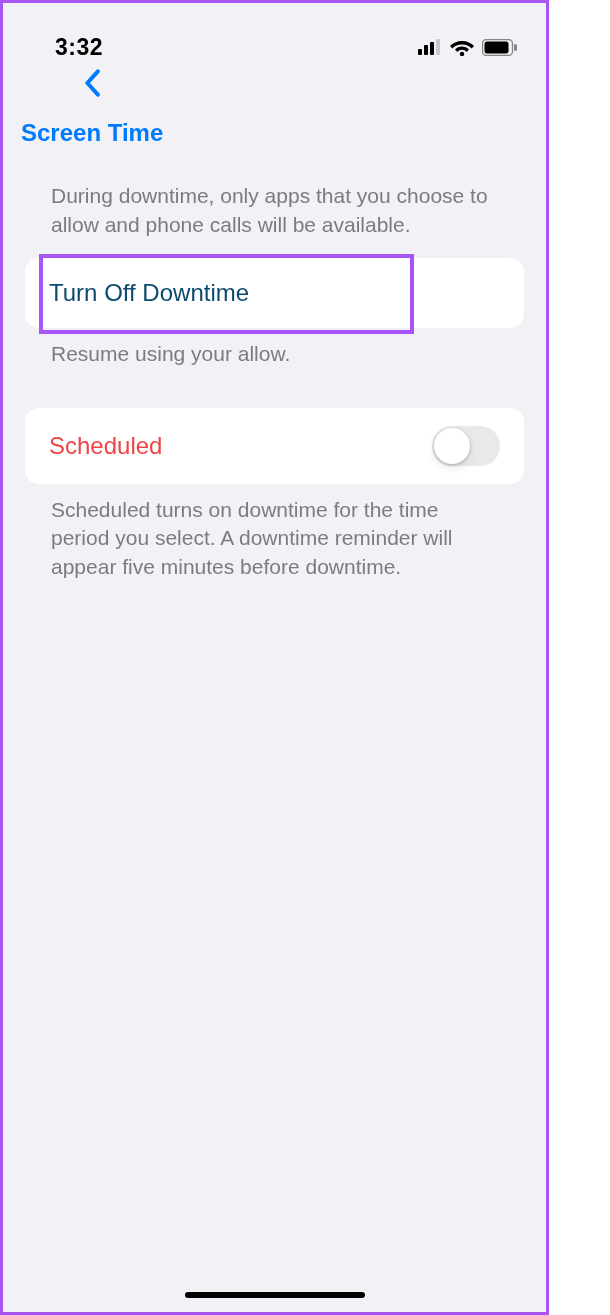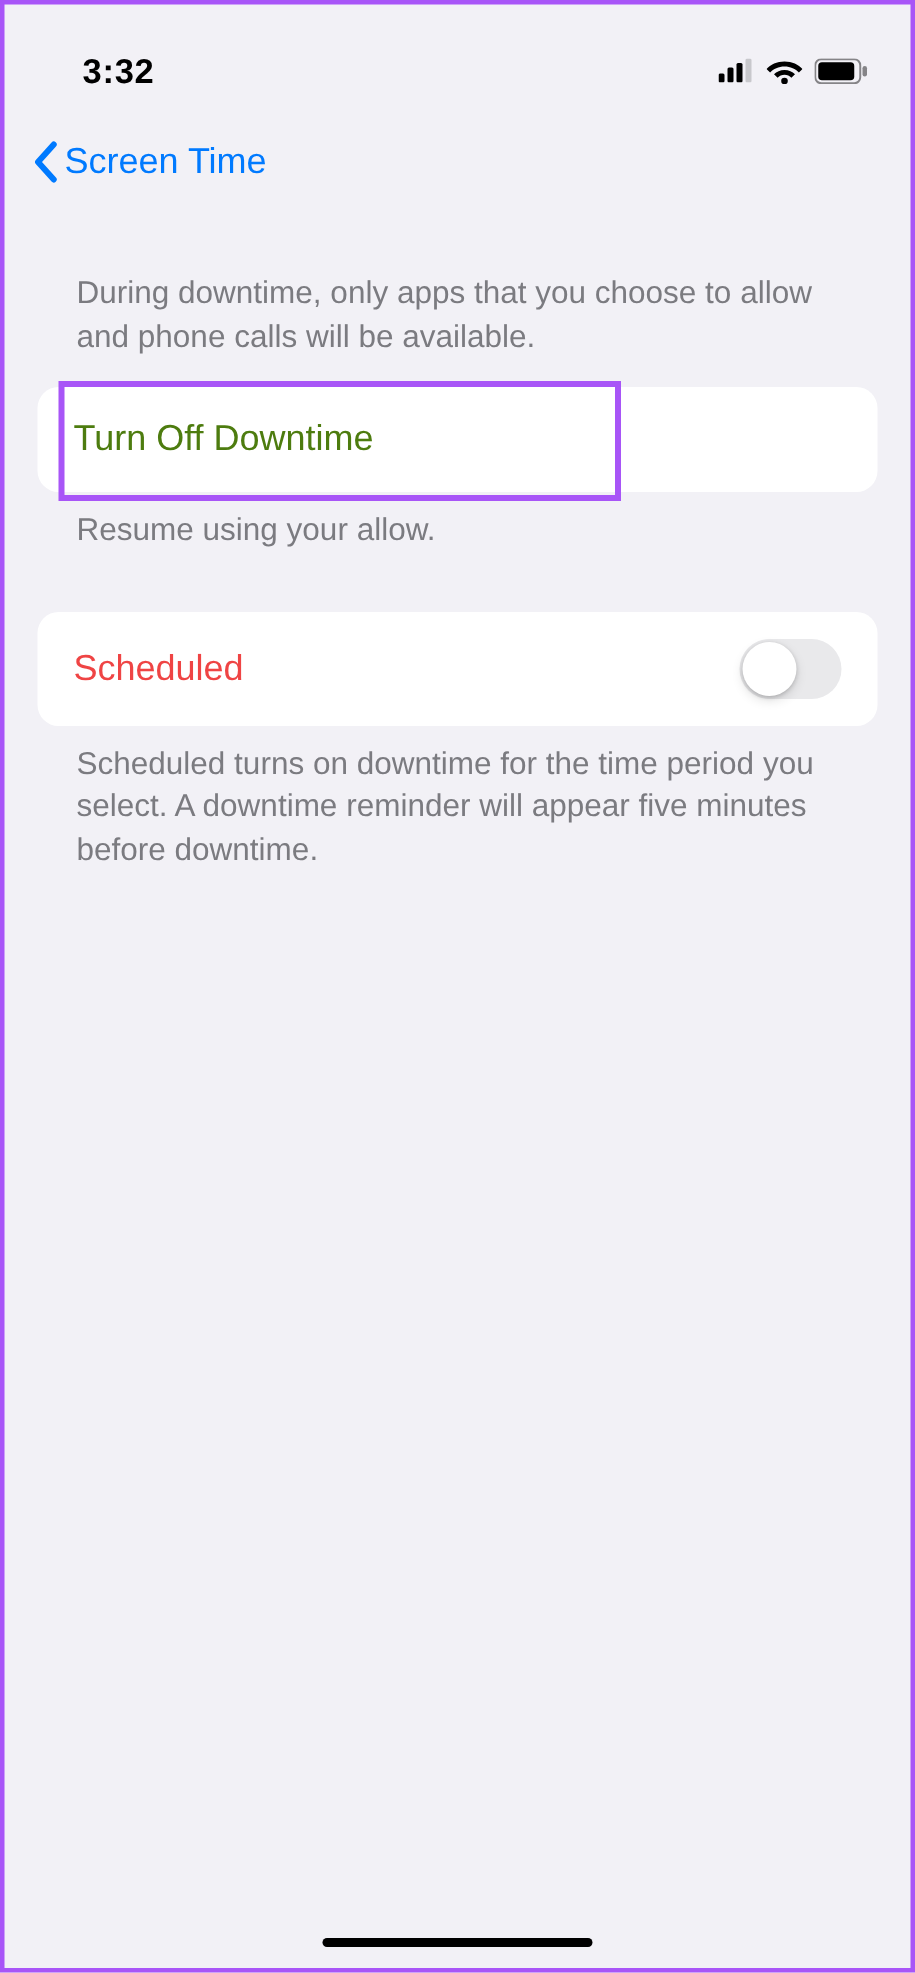--- a/index.html
+++ b/index.html
@@ -2,21 +2,21 @@
 <html><head>
   <meta charset="utf-8">
   <style>
     * { margin: 0; padding: 0; box-sizing: border-box; }
     html, body { width: 610px; height: 1315px; }
     body {
       font-family: -apple-system, "SF Pro Text", "Helvetica Neue", Arial, sans-serif;
       background: #fff;
     }
     .outer-frame {
-      width: 610px;
+      width: 549px;
       height: 1315px;
       border: 3px solid #a855f7;
       background: #f2f1f6;
       position: relative;
       overflow: hidden;
     }
     
     .status-bar {
       height: 70px;
       display: flex;
@@ -40,24 +40,25 @@
     .nav-header {
       height: 70px;
       display: flex;
       align-items: center;
       position: relative;
       padding: 0 18px;
     }
     .back-btn {
       display: flex;
       align-items: center;
-      gap: 4px;
+      gap: 22px;
       color: #007aff;
       font-size: 24px;
-      font-weight: 400;
+      font-weight: 700;
+      flex-direction: column;
     }
     .back-btn svg { flex-shrink: 0; }
     .nav-title {
       position: absolute;
       left: 50%;
       transform: translateX(-50%);
       font-size: 24px;
       font-weight: 600;
       color: #000;
     }
@@ -87,21 +88,21 @@
       padding: 18px 24px;
       min-height: 70px;
     }
     .row-label {
       font-size: 24px;
       color: #ef4444;
       font-weight: 400;
     }
     .row-destructive { position: relative; }
     .row-destructive .row-label {
-      color: #4d7c0f;
+      color: #0c4a6e;
     }
     .highlight-box {
       position: absolute;
       border: 4px solid #a855f7;
       pointer-events: none;
       left: 14px;
       top: -4px;
       width: 375px;
       height: 80px;
     }

